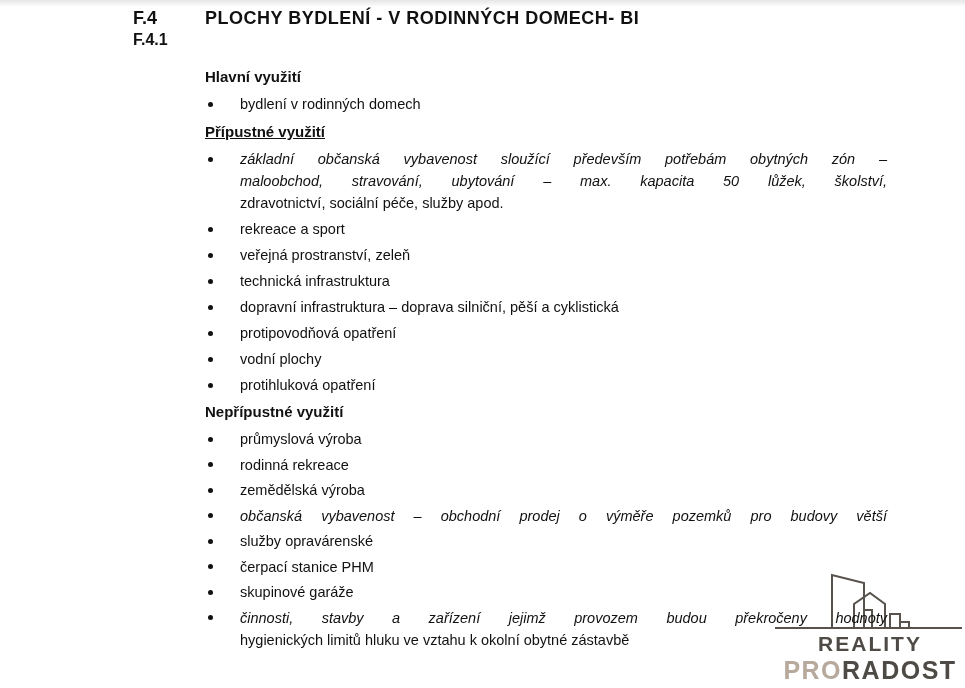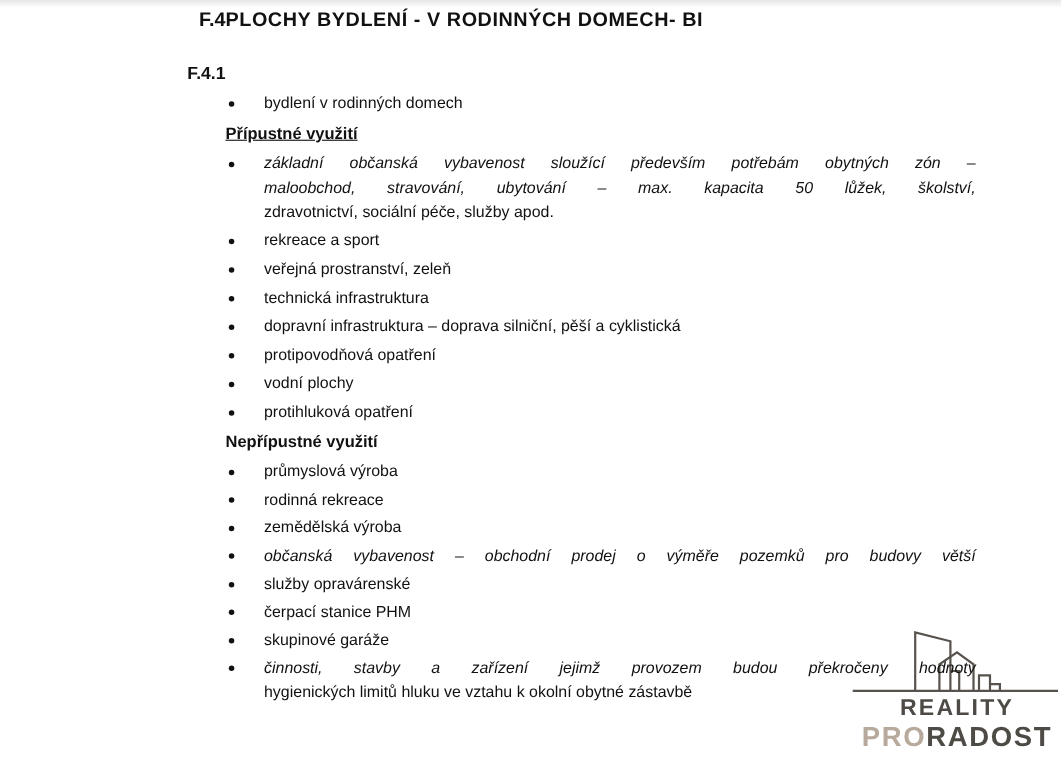--- a/index.html
+++ b/index.html
@@ -13,22 +13,22 @@
   }
   .top-shade{
     position:absolute;top:0;left:0;right:0;height:7px;
     background:linear-gradient(#e6e6e6,#ffffff);
     z-index:3;pointer-events:none;
   }
   .content{position:relative;z-index:1;padding-top:6px;}
 
   .hrow{display:flex;margin-left:133px;font-weight:bold;}
   .h1row{font-size:18px;line-height:24px;letter-spacing:0.5px;}
-  .h2row{font-size:16px;line-height:20px;margin-top:28px;letter-spacing:0.2px;flex-direction:column;}
-  .hnum{width:72px;flex:none;letter-spacing:0;text-align:right;}
+  .h2row{font-size:16px;line-height:20px;margin-top:0;letter-spacing:0.2px;flex-direction:column;}
+  .hnum{width:72px;flex:none;letter-spacing:0;}
 
   .sections{margin-left:205px;width:682px;}
   .subhead{font-size:15px;line-height:22px;font-weight:bold;margin:5px 0 0;}
   .sec:first-child .subhead{margin-top:16px;}
   .sec:nth-child(2) .subhead{margin-top:6px;text-decoration:underline;}
 
   ul.blist{margin:5px 0 0;padding:0;}
   ul.blist li{
     position:relative;list-style:none;
     padding-left:35px;margin-bottom:4px;
@@ -78,20 +78,21 @@
     <header class="hrow h1row">
       <span class="hnum">F.4</span>
       <span class="htitle">PLOCHY BYDLENÍ - V RODINNÝCH DOMECH- BI</span>
     </header>
     <header class="hrow h2row">
       <span class="hnum">F.4.1</span>
     </header>
 
     <div class="sections">
   <section class="sec">
+    <h3 class="subhead">Hlavní využití</h3>
     <ul class="blist">
             <li>
               <div>bydlení v rodinných domech</div>
             </li>
           </ul>
   </section>
 
   <section class="sec">
     <h3 class="subhead">Přípustné využití</h3>
     <ul class="blist">

